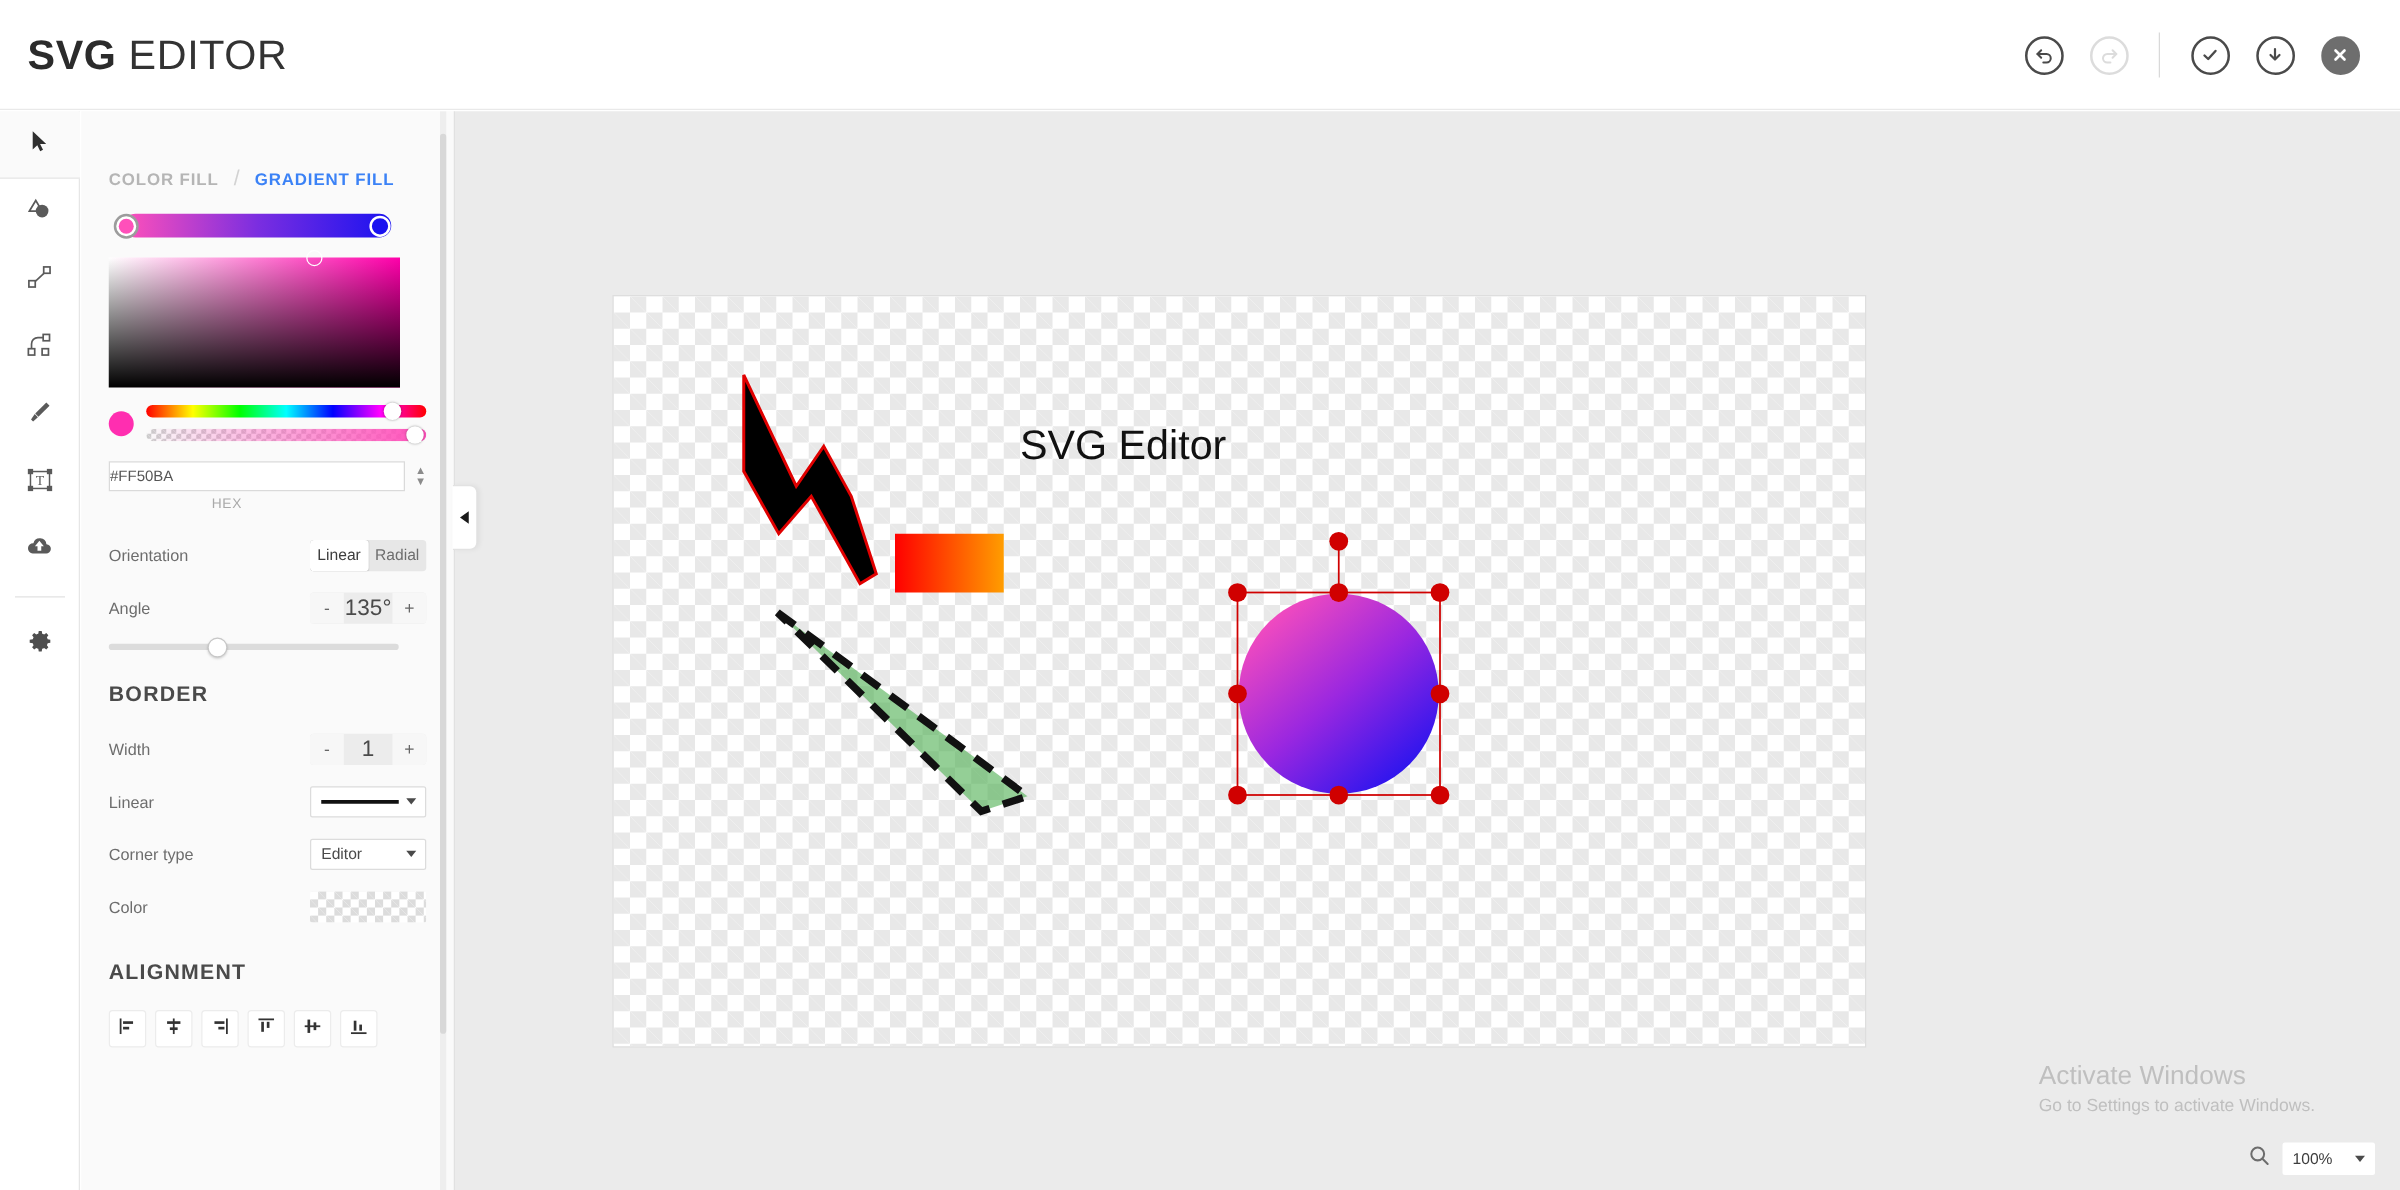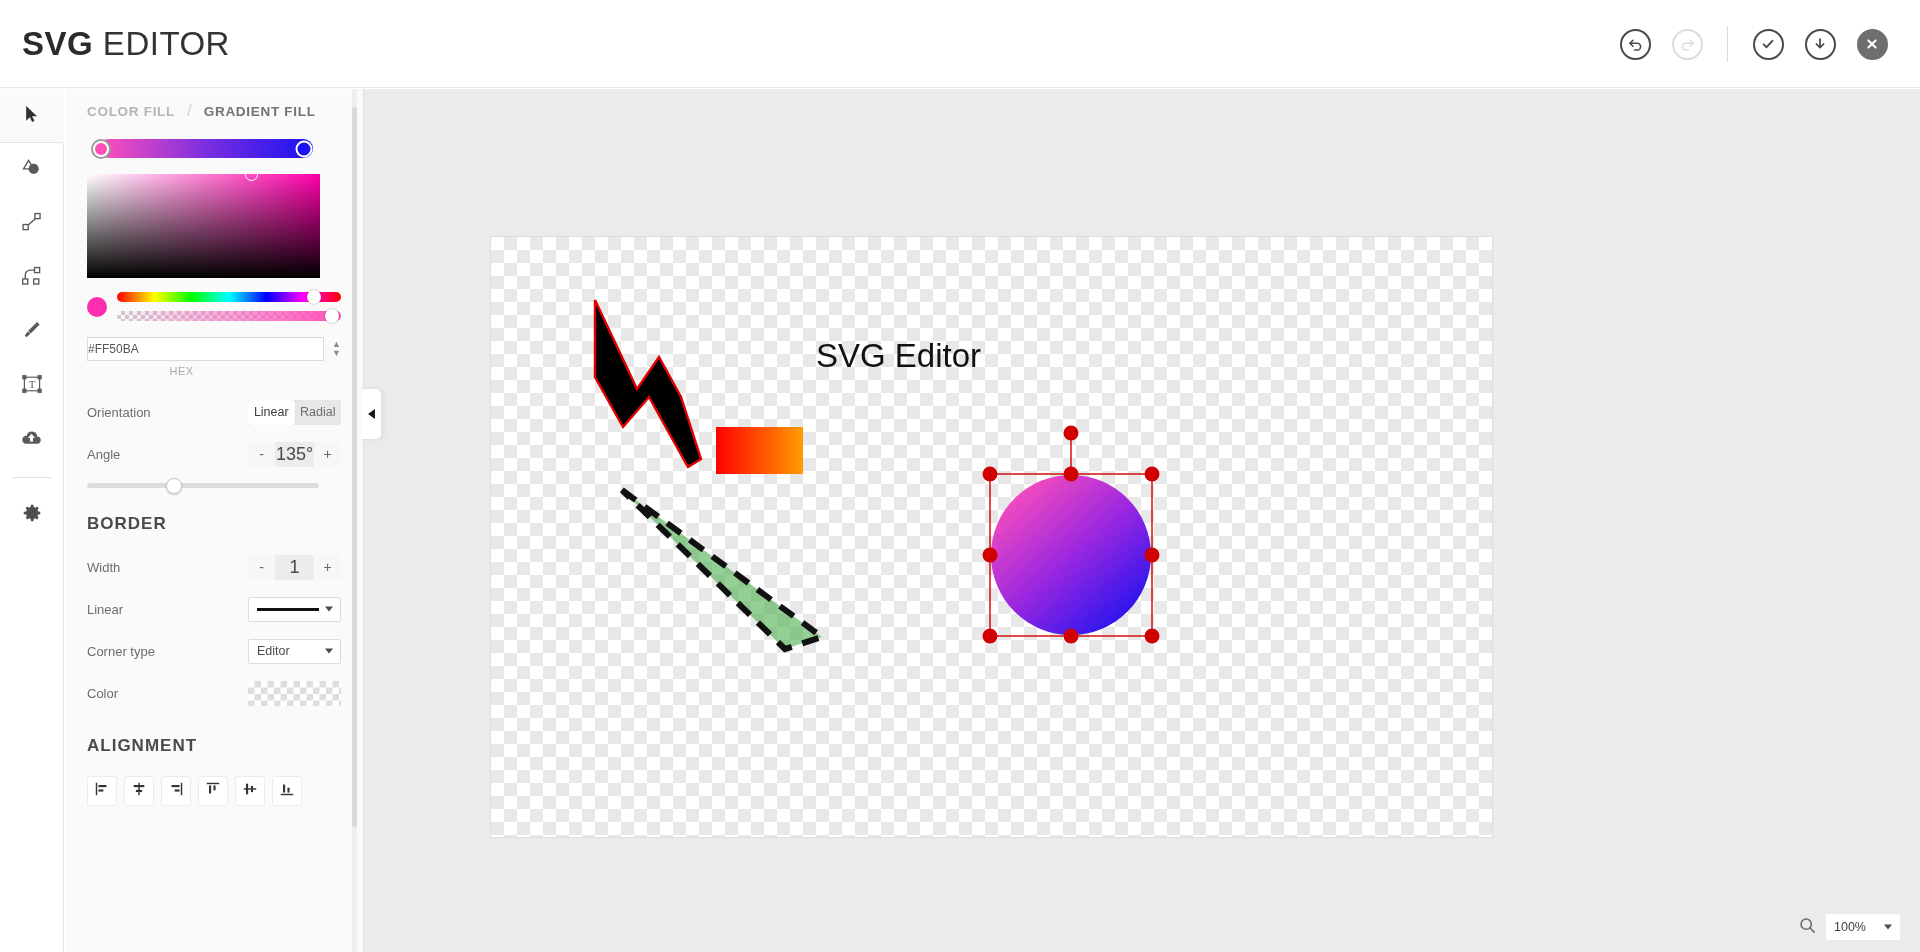--- a/index.html
+++ b/index.html
@@ -55,36 +55,36 @@
   }
   .tool.active { background: #fafafa; border-bottom: 1px solid #e6e6e6; }
   .tool-sep { width: 40px; height: 1px; background: #e2e2e2; margin: 10px 0; }
 
   
   .panel {
     position: absolute; left: 65px; top: 89px; width: 299px; height: 863px;
     background: #fafafa; border-right: 1px solid #e1e1e1;
     overflow: hidden;
   }
-  .panel-inner { padding: 12px 22px 0 22px; position: relative; }
+  .panel-inner { padding: 44px 22px 0 22px; position: relative; }
   .panel-scroll {
     position: absolute; right: 6px; top: 18px; width: 5px; height: 720px;
     background: #d8d8d8; border-radius: 3px;
   }
   .panel-track {
     position: absolute; right: 6px; top: 0; width: 5px; height: 863px;
     background: #eee;
   }
 
   .tabs { display: flex; align-items: baseline; gap: 0; margin-bottom: 18px; }
   .tab {
     font-size: 13.5px; font-weight: 700; letter-spacing: .7px;
     color: #b5b5b5; cursor: pointer;
   }
-  .tab.active { color: #737373; text-align: right; }
+  .tab.active { color: #3b82f6; text-align: right; }
   .tab-slash { color: #d2d2d2; margin: 0 12px; font-size: 17px; font-weight: 300; }
 
   .grad-bar {
     position: relative; height: 19px; border-radius: 10px;
     background: linear-gradient(90deg, #FF50BA 0%, #7b2ee0 50%, #1a12f0 100%);
     margin: 8px 0 16px 12px; width: 214px;
   }
   .stop {
     position: absolute; top: 50%; transform: translate(-50%,-50%);
     border-radius: 50%; cursor: pointer;
@@ -617,20 +617,24 @@
           <circle cx="661" cy="237" r="7.5"></circle>
           <circle cx="499" cy="318" r="7.5"></circle>
           <circle cx="661" cy="318" r="7.5"></circle>
           <circle cx="499" cy="399" r="7.5"></circle>
           <circle cx="580" cy="399" r="7.5"></circle>
           <circle cx="661" cy="399" r="7.5"></circle>
         </g>
       </svg>
     </div>
 
+    <div class="watermark">
+      <div class="wm-title">Activate Windows</div>
+      <div class="wm-sub">Go to Settings to activate Windows.</div>
+    </div>
 
     <div class="zoom-ctl">
       <span>
         <svg width="19" height="19" viewBox="0 0 20 20" fill="none" stroke="#6d6d6d" stroke-width="1.7" stroke-linecap="round">
           <circle cx="8.6" cy="8.6" r="5.4"></circle>
             <line x1="12.6" y1="12.6" x2="17" y2="17"></line>
         </svg>
       </span>
       <div class="zoom-select">
         <span>100%</span>

